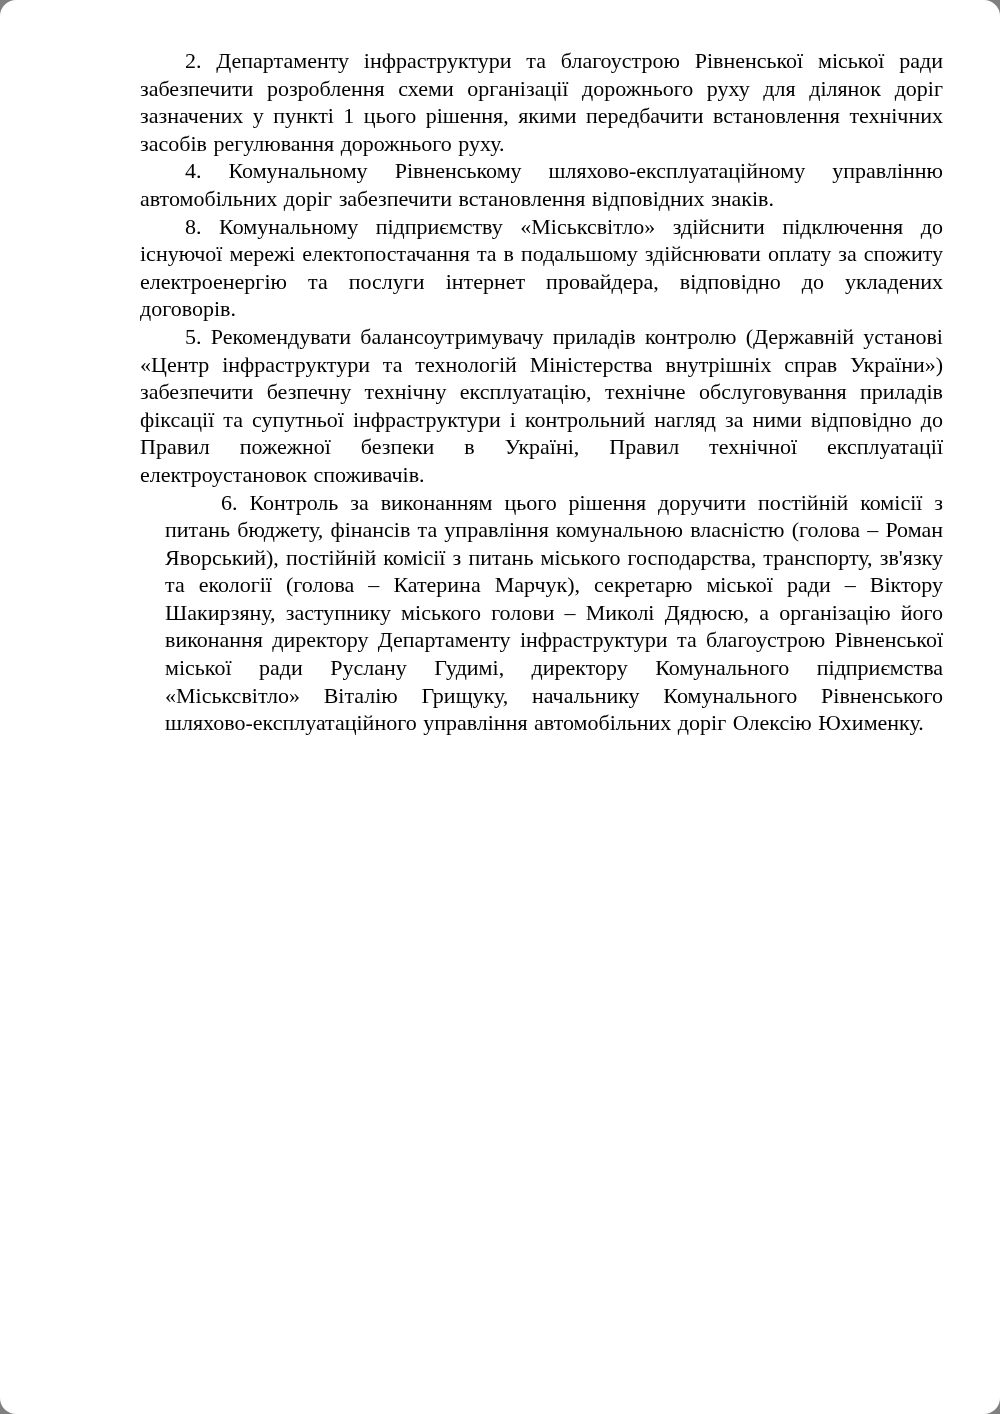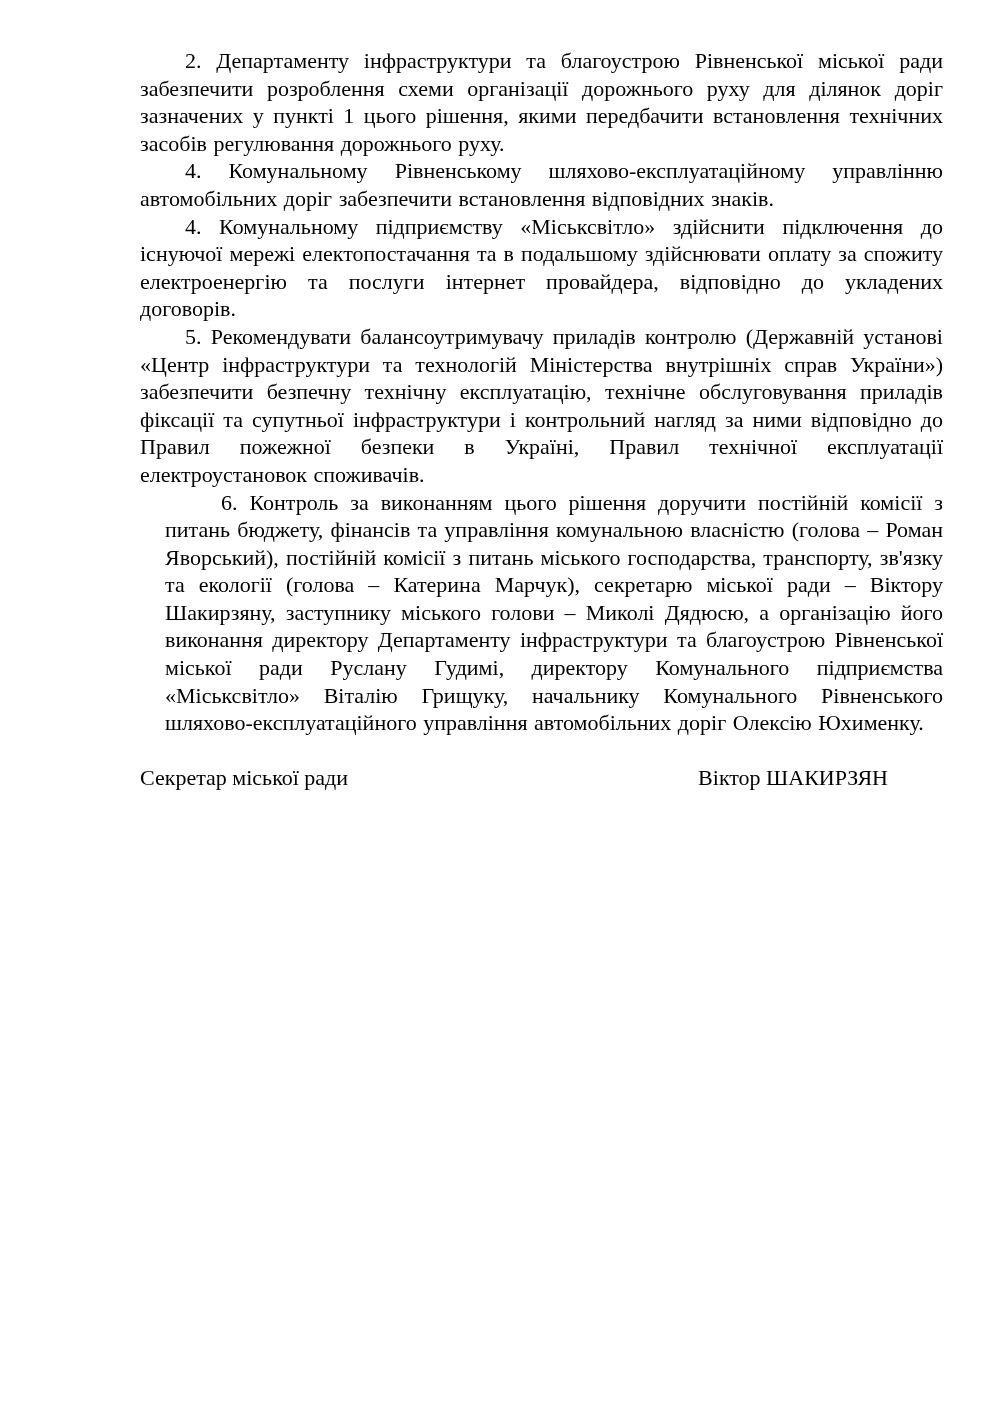--- a/index.html
+++ b/index.html
@@ -11,20 +11,21 @@
     position: relative;
     width: 1000px;
     height: 1414px;
     margin: 0 auto;
     background: #ffffff;
     color: #000000;
     font-family: "Liberation Serif", "DejaVu Serif", serif;
     font-size: 22px;
     overflow: hidden;
     box-sizing: border-box;
+    border-radius: 16px;
   }
   .content {
     padding: 47px 57px 0 140px; 
   }
   .para {
     margin: 0;
     text-align: justify;
     text-indent: 45px;
     line-height: 27.6px;
     word-spacing: 1px;
@@ -44,22 +45,18 @@
     margin-right: 55px;
   }
 </style>
 </head>
 <body>
 
 <div class="page">
   <div class="content">
     <p class="para">2. Департаменту інфраструктури та благоустрою Рівненської міської ради забезпечити розроблення схеми організації дорожнього руху для ділянок доріг зазначених у пункті 1 цього рішення, якими передбачити встановлення технічних засобів регулювання дорожнього руху.</p>
     <p class="para">4. Комунальному Рівненському шляхово-експлуатаційному управлінню автомобільних доріг забезпечити встановлення відповідних знаків.</p>
-    <p class="para">4. Комунальному підприємству «Міськсвітло» здійснити підключення до існуючої мережі електопостачання та в подальшому здійснювати оплату за спожиту електроенергію та послуги інтернет провайдера, відповідно до укладених договорів.</p>
+    <p class="para">8. Комунальному підприємству «Міськсвітло» здійснити підключення до існуючої мережі електопостачання та в подальшому здійснювати оплату за спожиту електроенергію та послуги інтернет провайдера, відповідно до укладених договорів.</p>
     <p class="para">5. Рекомендувати балансоутримувачу приладів контролю (Державній установі «Центр інфраструктури та технологій Міністерства внутрішніх справ України») забезпечити безпечну технічну експлуатацію, технічне обслуговування приладів фіксації та супутньої інфраструктури і контрольний нагляд за ними відповідно до Правил пожежної безпеки в Україні, Правил технічної експлуатації електроустановок споживачів.</p>
     <p class="para para-6">6. Контроль за виконанням цього рішення доручити постійній комісії з питань бюджету, фінансів та управління комунальною власністю (голова – Роман Яворський), постійній комісії з питань міського господарства, транспорту, зв'язку та екології (голова – Катерина Марчук), секретарю міської ради – Віктору Шакирзяну, заступнику міського голови – Миколі Дядюсю,  а організацію його виконання директору Департаменту інфраструктури та благоустрою Рівненської міської ради Руслану Гудимі, директору Комунального підприємства «Міськсвітло» Віталію Грищуку, начальнику Комунального Рівненського шляхово-експлуатаційного управління автомобільних доріг Олексію Юхименку.</p>
 
-    <div class="signature-row">
-      <span class="signature-title">Секретар міської ради</span>
-      <span class="signature-name">Віктор ШАКИРЗЯН</span>
-    </div>
   </div>
 </div>
 
 </body></html>

